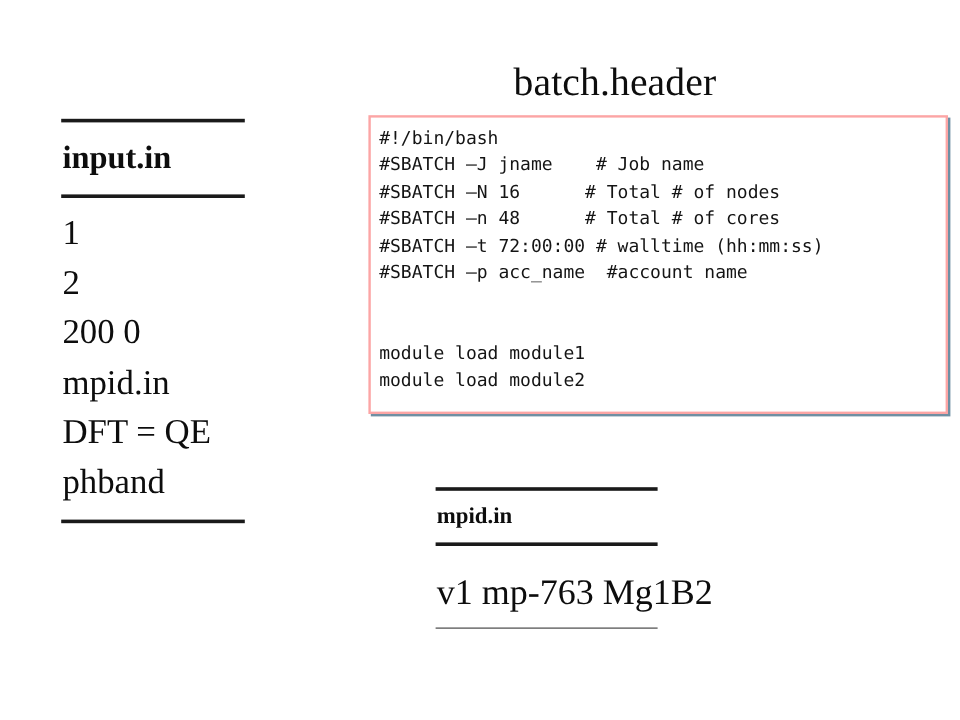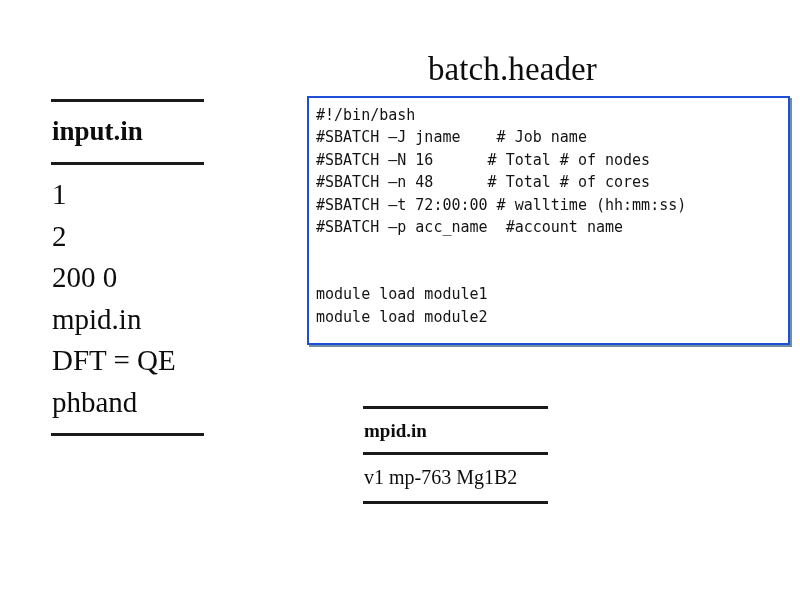--- a/index.html
+++ b/index.html
@@ -83,35 +83,35 @@
     left: 363px;
     top: 406px;
     width: 185px;
   }
   #card-mpid .file-head {
     font-size: 19px;
     line-height: 1;
     padding: 12px 0 12px 1px;
   }
   #card-mpid .file-body {
-    font-size: 20px;
+    font-size: 30px;
     line-height: 1;
-    padding: 12px 0 14px 1px;
+    padding: 24px 0 14px 1px;
   }
 
   
   #code-box {
     position: absolute;
     left: 307px;
     top: 96px;
     width: 483px;
     height: 249px;
     box-sizing: border-box;
     background: #ffffff;
-    border: 2px solid #1d4ed8;
+    border: 2px solid #fca5a5;
     box-shadow: 2px 2px 0 0 #6f8fa3;
   }
   #code-box pre {
     margin: 0;
     padding: 6px 0 0 7px;
     font-family: "DejaVu Sans Mono", monospace;
     font-size: 15px;
     line-height: 22.4px;
     color: #141414;
     white-space: pre;

